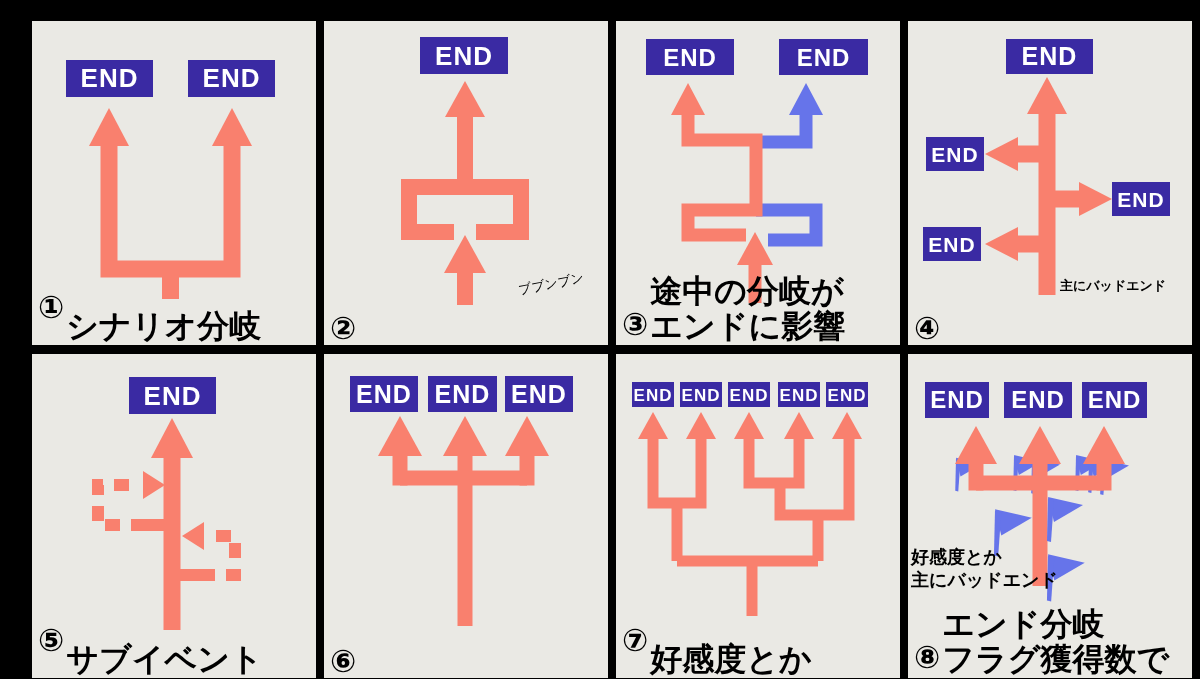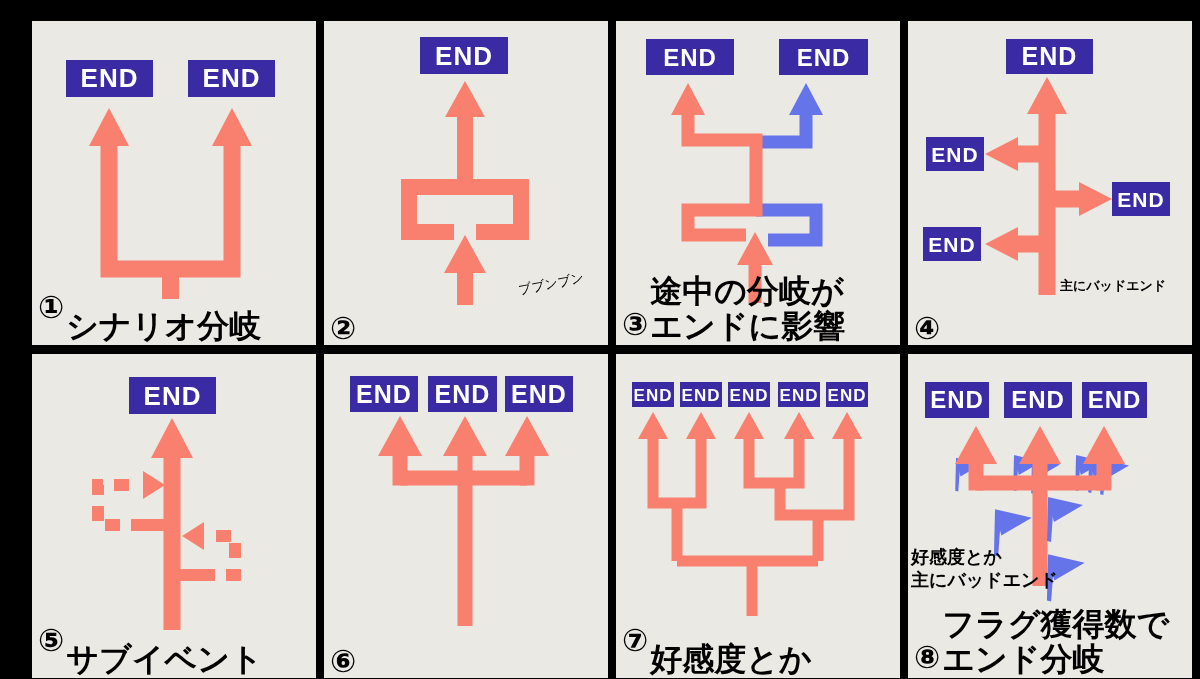--- a/index.html
+++ b/index.html
@@ -252,19 +252,19 @@
           <path d="M0,6 L6,8 L3,50 L-1,49 Z"></path>
       </g>
     </svg>
     <div class="note note-p8">
       <div>好感度とか</div>
       <div>主にバッドエンド</div>
     </div>
     <div class="caption two">
       <span class="num">⑧</span>
       <div class="cap-text">
+        <div>エンド分岐</div>
         <div>フラグ獲得数で</div>
-        <div>エンド分岐</div>
       </div>
     </div>
   </div>
 
 </div>
 
 </body></html>

